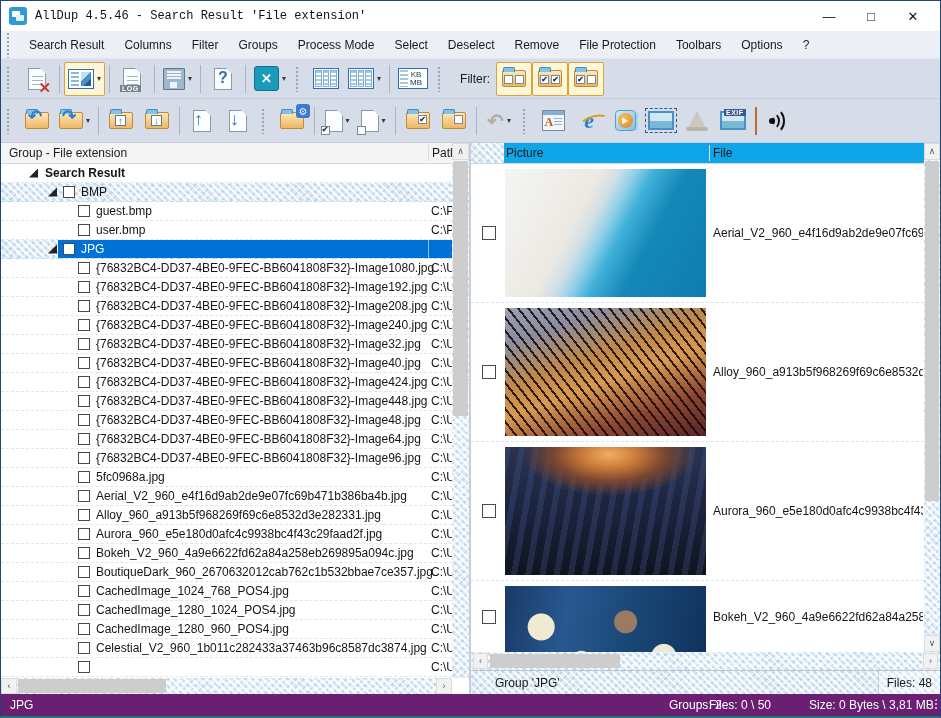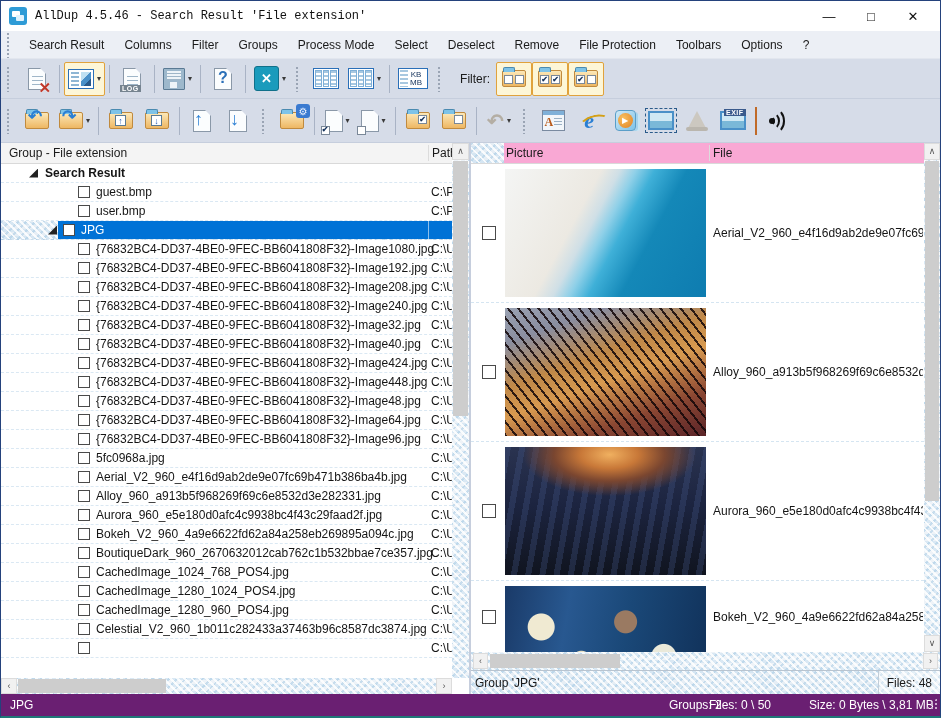--- a/index.html
+++ b/index.html
@@ -151,21 +151,21 @@
   .lp-vscroll { position:absolute; right:0; top:0; bottom:16px; width:17px; }
   .lp-vscroll .up { position:absolute; left:0; right:0; top:0; height:17px; }
   .lp-vscroll .th { position:absolute; left:1px; right:1px; top:18px; height:255px; }
   .lp-hscroll { position:absolute; left:0; right:17px; bottom:0; height:16px; }
   .lp-hscroll .lt { position:absolute; left:0; top:0; bottom:0; width:16px; }
   .lp-hscroll .rt { position:absolute; right:0; top:0; bottom:0; width:16px; }
   .lp-hscroll .th { position:absolute; left:17px; top:1px; bottom:1px; width:148px; }
 
   
   .right-panel { flex:1; position:relative; background:#fff; min-width:0; }
-  .rp-header { height:21px; background:#f9a8d4; border-bottom:1px solid #d9d9d9; position:relative;
+  .rp-header { height:21px; background:#0ea5e9; border-bottom:1px solid #d9d9d9; position:relative;
     font-size:12px; color:#1a1a1a; }
   .rp-header .htex { position:absolute; left:0; top:0; bottom:0; width:33px; }
   .rp-header .h1 { position:absolute; left:35px; top:3px; }
   .rp-header .h2 { position:absolute; left:242px; top:3px; }
   .rp-header .hdiv { position:absolute; left:238px; top:2px; bottom:2px; width:1px; background:#dcdcdc; }
   .rp-body { position:absolute; left:0; top:21px; right:16px; bottom:42px; overflow:hidden; background:#fff; }
   .prow { height:139px; position:relative; border-bottom:1px dashed rgba(150,190,220,.4); overflow:hidden; }
   .prow.cut { height:72px; border-bottom:none; }
   .prow .pcb { position:absolute; left:11px; top:50%; transform:translateY(-50%); width:14px; height:14px;
     border:1px solid #4a4a4a; background:#fff; }
@@ -191,21 +191,21 @@
   .rp-hscroll { position:absolute; left:0; right:0; bottom:24px; height:18px; }
   .rp-hscroll .lt { position:absolute; left:2px; top:1px; bottom:1px; width:15px; }
   .rp-hscroll .rt { position:absolute; right:2px; top:1px; bottom:1px; width:15px; }
   .rp-hscroll .th { position:absolute; left:19px; top:2px; bottom:2px; width:130px; }
   .rp-vscroll { position:absolute; right:0; top:0; bottom:42px; width:16px; }
   .rp-vscroll .up { position:absolute; left:0; right:0; top:0; height:17px; }
   .rp-vscroll .dn { position:absolute; left:0; right:0; bottom:0; height:17px; }
   .rp-vscroll .th { position:absolute; left:1px; right:1px; top:18px; height:340px; }
   .rp-footer { position:absolute; left:0; right:0; bottom:0; height:24px; border-top:1px solid #b8c4d0;
     display:flex; align-items:center; font-size:12px; color:#1a1a1a; }
-  .rp-footer .gl { padding-left:4px; }
+  .rp-footer .gl { padding-left:24px; }
   .rp-footer .fl2 { margin-left:auto; padding:0 8px; border-left:1px solid #c2cdd8; height:100%;
     display:flex; align-items:center; background:rgba(255,255,255,.35); }
 
   
   .statusbar { height:22px; background:#6a1f72; color:#fff; font-size:12px; position:relative; flex:none; }
   .statusbar span { position:absolute; top:4px; white-space:nowrap; }
   .sb-left   { left:9px; }
   .sb-groups { left:668px;text-align:center; }
   .sb-files  { left:708px; }
   .sb-size   { left:808px; }
@@ -460,20 +460,25 @@
     <div class="left-panel">
       <div class="lp-header">
         <span class="h1">Group - File extension</span>
         <span class="hdiv"></span>
         <span class="h2">Path</span>
       </div>
       <div class="lp-body" id="tree">
           <div class="trow root">
             <span class="tri"></span>
             <span class="tname">Search Result</span>
+          </div>
+          <div class="trow grp tex">
+            <span class="tri"></span>
+            <span class="cbx"></span>
+            <span class="tname">BMP</span>
           </div>
           <div class="trow file">
             <span class="cbx"></span>
             <span class="tname">guest.bmp</span>
             <span class="tpath">C:\P</span>
           </div>
           <div class="trow file">
             <span class="cbx"></span>
             <span class="tname">user.bmp</span>
             <span class="tpath">C:\P</span>

